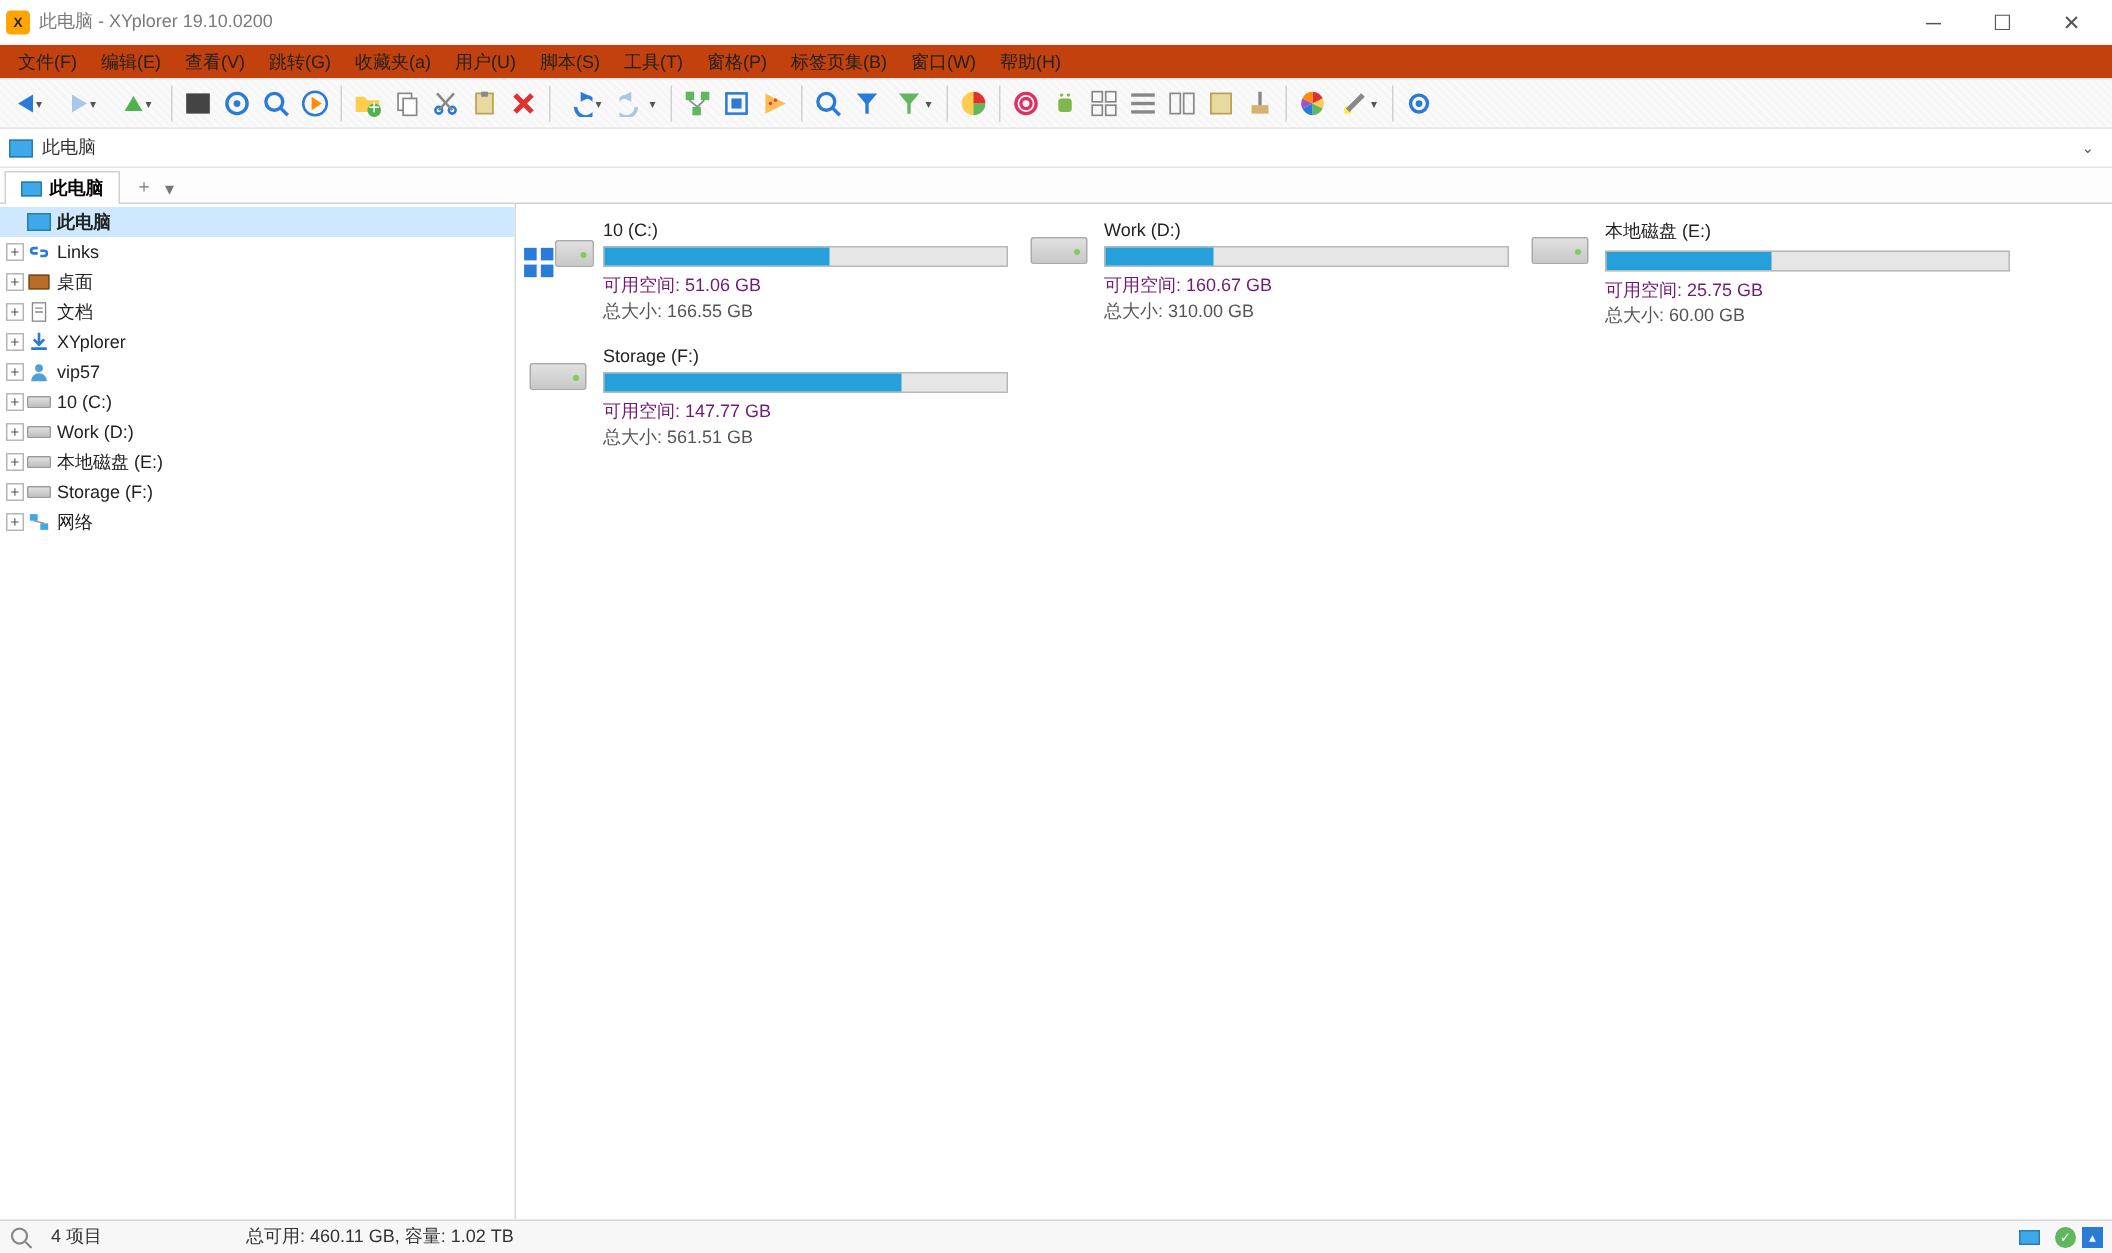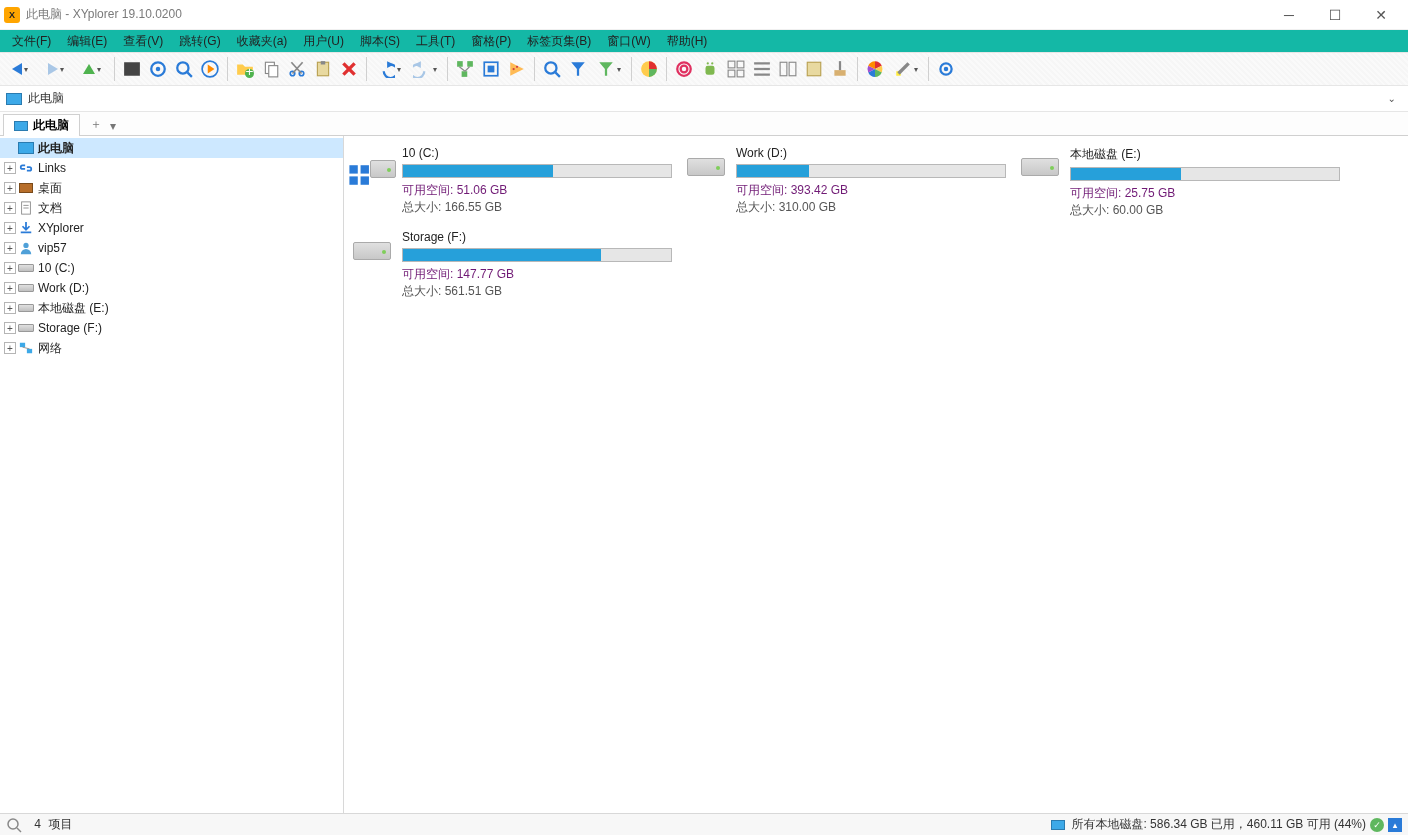--- a/index.html
+++ b/index.html
@@ -6,21 +6,21 @@
 body { background: #fff; width: 1408px; height: 835px; overflow: hidden; display: flex; flex-direction: column; }
 
 
 .titlebar { height: 30px; background: #fff; display: flex; align-items: center; padding: 0 4px; border-bottom: 1px solid #f0f0f0;}
 .titlebar .app-icon { width: 16px; height: 16px; background: #ffa500; border-radius: 3px; display: inline-flex; align-items: center; justify-content: center; margin-right: 6px; font-weight: bold; color: #222; font-size: 9px;}
 .titlebar .title { color: #7a7a7a; }
 .titlebar .win-controls { margin-left: auto; display: flex; }
 .titlebar .win-controls div { width: 46px; height: 30px; display: flex; align-items: center; justify-content: center; color: #555; font-size: 14px; font-family: "Segoe MDL2 Assets", Arial; }
 
 
-.menubar { height: 22px; background: #14b8a6; display: flex; align-items: flex-end; padding: 0 4px; }
+.menubar { height: 22px; background: #c2410c; display: flex; align-items: flex-end; padding: 0 4px; }
 .menubar .item { padding: 2px 8px; color: #222; cursor: default; }
 
 
 .toolbar { height: 34px; background: #f7f7f7; display: flex; align-items: center; padding: 0 2px; border-top: 1px solid #e6e6e6; border-bottom: 1px solid #e6e6e6; background-image: repeating-linear-gradient(45deg, #f6f6f6 0 2px, #fafafa 2px 4px);}
 .toolbar .sep { width: 1px; height: 24px; background: #d0d0d0; margin: 0 4px; }
 .toolbar .btn { width: 26px; height: 26px; display: flex; align-items: center; justify-content: center; border-radius: 2px; position: relative;}
 .toolbar .btn.drop::after { content:"▾"; font-size:8px; color:#555; margin-left:2px;}
 .toolbar .btn.drop { width: 36px; }
 
 
@@ -436,21 +436,21 @@
       </div>
       <div class="drive">
     <div class="dicon">
           <div class="hdd"></div>
         </div>
     <div class="dbody">
       <div class="dname">Work (D:)</div>
       <div class="bar">
             <div class="fill" style="width:27%"></div>
           </div>
-      <div class="free">可用空间: 393.42 GB</div>
+      <div class="free">可用空间: 160.67 GB</div>
       <div class="total">总大小: 310.00 GB</div>
     </div>
       </div>
       <div class="drive">
     <div class="dicon">
           <div class="hdd"></div>
         </div>
     <div class="dbody">
       <div class="dname">本地磁盘 (E:)</div>
       <div class="bar">
@@ -474,19 +474,19 @@
     </div>
       </div>
     </div>
 </div>
 
 <div class="statusbar">
   <svg class="search-ico" viewBox="0 0 16 16">
       <circle cx="7" cy="7" r="5" fill="none" stroke="#888" stroke-width="1.5"></circle>
       <line x1="11" y1="11" x2="15" y2="15" stroke="#888" stroke-width="1.5"></line>
     </svg>
-  <div class="cell" style="width:130px;font-family:Liberation Mono, monospace;">4 项目</div>
+  <div class="cell" style="width:130px;">4 项目</div>
+  <div class="cell" style="width:320px;">总可用: 460.11 GB, 容量: 1.02 TB</div>
   <div class="spacer"></div>
   <div class="mon2"></div>
-  <div class="cell" style="padding:0;">所有本地磁盘: 586.34 GB 已用，460.11 GB 可用 (44%)</div>
   <div class="ok">✓</div>
   <div class="up">▴</div>
 </div>
 
 </body></html>

